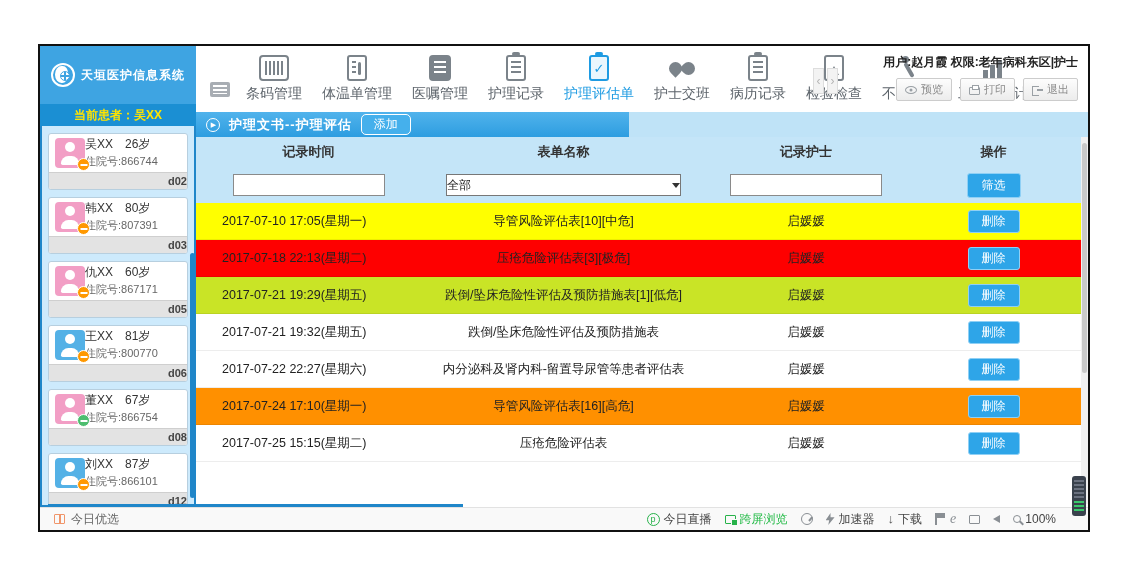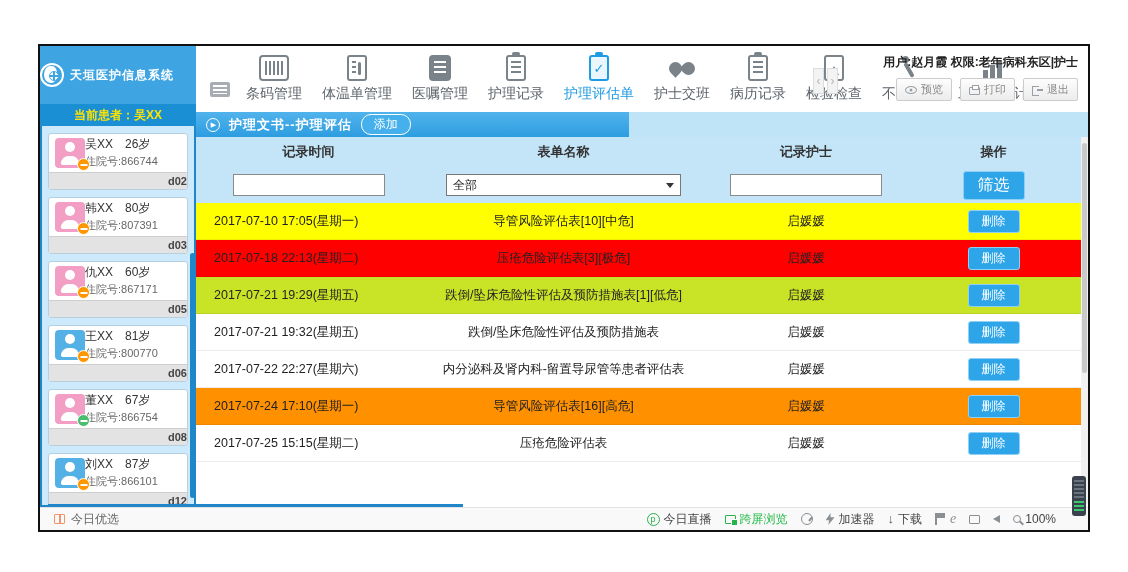--- a/index.html
+++ b/index.html
@@ -2,21 +2,21 @@
 <html><head>
 <meta charset="utf-8">
 <style>
   *{margin:0;padding:0;box-sizing:border-box}
   body{width:1128px;height:572px;background:#fff;font-family:"Liberation Sans","DejaVu Sans",sans-serif;overflow:hidden}
   .canvas{position:relative;width:1128px;height:572px;background:#fff}
   .frame{position:absolute;left:38px;top:44px;width:1052px;height:488px;border:2px solid #111;background:#fff}
 
   
   .sidebar{position:absolute;left:0;top:0;width:156px;bottom:23px;background:#cdeafc}
-  .logo-bar{height:58px;background:#3ea4e2;display:flex;align-items:center;justify-content:flex-start;gap:6px}
+  .logo-bar{height:58px;background:#3ea4e2;display:flex;align-items:center;justify-content:center;gap:6px}
   .logo-ico{width:24px;height:24px;border:2px solid #fff;border-radius:50%;position:relative;background:#3ea4e2}
   .logo-ico::before{content:"";position:absolute;left:2px;top:1px;width:13px;height:17px;background:#fff;border-radius:50% 40% 45% 50%}
   .logo-ico::after{content:"";position:absolute;right:3px;bottom:4px;width:8px;height:8px;background:
      linear-gradient(#3ea4e2,#3ea4e2) 50% 0/2px 100% no-repeat,
      linear-gradient(#3ea4e2,#3ea4e2) 0 50%/100% 2px no-repeat,#fff;border-radius:50%;border:1px solid #3ea4e2}
   .logo-text{color:#fff;font-size:12px;font-weight:bold;letter-spacing:1px}
   .cur-patient{height:22px;background:#1b8fd3;color:#ffe400;font-size:12px;font-weight:bold;text-align:center;line-height:22px}
   .plist{position:absolute;left:0;right:0;top:80px;bottom:0;background:#cdeafc;border:2px solid #1f86c9;border-top:none;padding:7px 6px;overflow:hidden}
   .pcard{background:#fff;border:1px solid #b7cfdf;border-radius:3px;margin-bottom:7px;overflow:hidden;cursor:pointer}
   .pbody{display:flex;padding:4px 6px;align-items:center}
@@ -77,35 +77,35 @@
   .ic-out{width:11px;height:10px;position:relative;display:inline-block}
   .ic-out::before{content:"";position:absolute;left:0;top:1px;width:6px;height:8px;border:1.5px solid #9aa0a5;border-right:none}
   .ic-out::after{content:"";position:absolute;right:0;top:4px;width:6px;height:2px;background:#9aa0a5}
 
   
   .mhead{position:absolute;left:156px;right:0;top:66px;height:25px;background:#bfe3f7}
   .mtab{height:100%;width:433px;background:linear-gradient(#51b3ec,#2d9de0);display:flex;align-items:center;gap:9px;padding-left:10px}
   .ic-play{width:14px;height:14px;border:1px solid #fff;border-radius:50%;position:relative;flex:none}
   .ic-play::after{content:"▶";position:absolute;inset:0;display:flex;align-items:center;justify-content:center;font-size:7px;color:#fff;padding-left:1px}
   .mtitle{color:#fff;font-size:13px;font-weight:bold;letter-spacing:1px;white-space:nowrap}
-  .addbtn{background:#45b0ec;border:1px solid #fff;border-radius:10px;color:#fff;font-size:12px;padding:1px 12px;cursor:pointer;font-family:inherit}
+  .addbtn{background:#45b0ec;border:1px solid #fff;border-radius:5px;color:#fff;font-size:12px;padding:1px 12px;cursor:pointer;font-family:inherit}
 
   
   .tablewrap{position:absolute;left:156px;right:7px;top:91px;bottom:26px;background:#fff;overflow:hidden}
   .thead,.tfilter,.trow{display:grid;grid-template-columns:225px 285px 200px 1fr;align-items:center}
   .thead{height:30px;background:#c4e5f8;font-size:13px;font-weight:bold;color:#333}
   .thead span{text-align:center}
   .tfilter{height:36px;background:#c4e5f8}
   .fc{display:flex;justify-content:center;align-items:center}
   .finput{width:152px;height:22px;border:1px solid #8a8a8a;background:#fff;font-family:inherit;font-size:12px;padding:0 4px}
-  .fselect{width:235px;height:22px;background:#fff;border:1px solid #777;display:flex;align-items:center;justify-content:space-between;padding:0 6px;font-size:12px;color:#222;cursor:pointer}
+  .fselect{width:235px;height:22px;background:#fff;border:1px solid #777;display:flex;align-items:center;justify-content:space-between;padding:0 0;font-size:12px;color:#222;cursor:pointer}
   .caret{width:0;height:0;border-left:4px solid transparent;border-right:4px solid transparent;border-top:5px solid #333}
-  .filterbtn{background:#2ea5e8;border:1px solid #8fd0f5;border-radius:3px;color:#fff;font-size:16px;padding:3px 14px;cursor:pointer;font-family:Liberation Sans, sans-serif}
+  .filterbtn{background:#2ea5e8;border:1px solid #8fd0f5;border-radius:3px;color:#fff;font-size:12px;padding:3px 14px;cursor:pointer;font-family:Liberation Sans, sans-serif}
   .trow{height:37px;font-size:12.5px;color:#222;border-bottom:1px solid rgba(0,0,0,.07)}
-  .c1{padding-left:18px;text-align:left;white-space:nowrap}
+  .c1{padding-left:26px;text-align:left;white-space:nowrap}
   .c2,.c3{text-align:center;white-space:nowrap}
   .c4{text-align:center}
   .delbtn{background:#2ea5e8;border:1px solid #8fd0f5;border-radius:3px;color:#fff;font-size:12px;padding:2px 13px;cursor:pointer;font-family:inherit}
   .main-scroll{position:absolute;right:0;top:91px;bottom:26px;width:7px;background:#f1f1f1}
   .main-scroll::after{content:"";position:absolute;left:1px;right:1px;top:6px;height:230px;background:#c9c9c9;border-radius:3px}
   .loadline{position:absolute;left:8px;bottom:23px;width:415px;height:3px;background:#1f86c9}
 
   
   .statusbar{position:absolute;left:0;right:0;bottom:0;height:23px;background:#f9f9f9;border-top:1px solid #e2e2e2;display:flex;align-items:center;justify-content:space-between;padding:0 14px;font-size:12px;color:#666}
   .sleft{display:flex;align-items:center;gap:6px;cursor:pointer}

